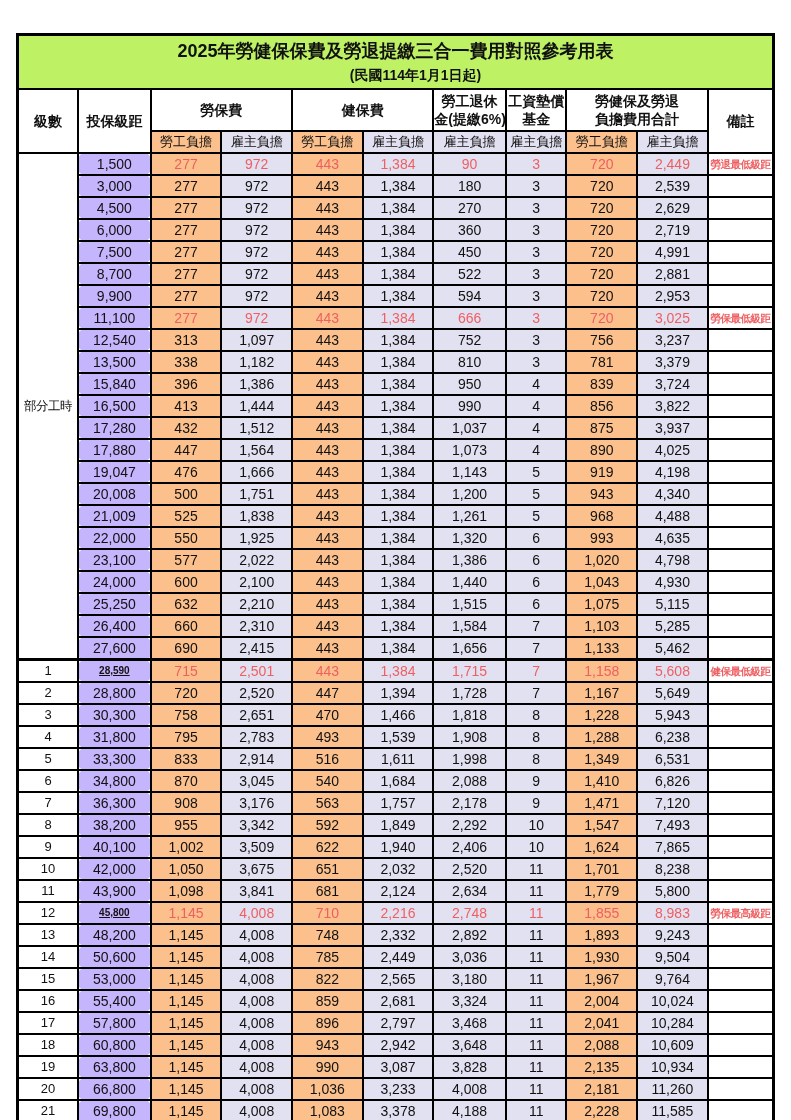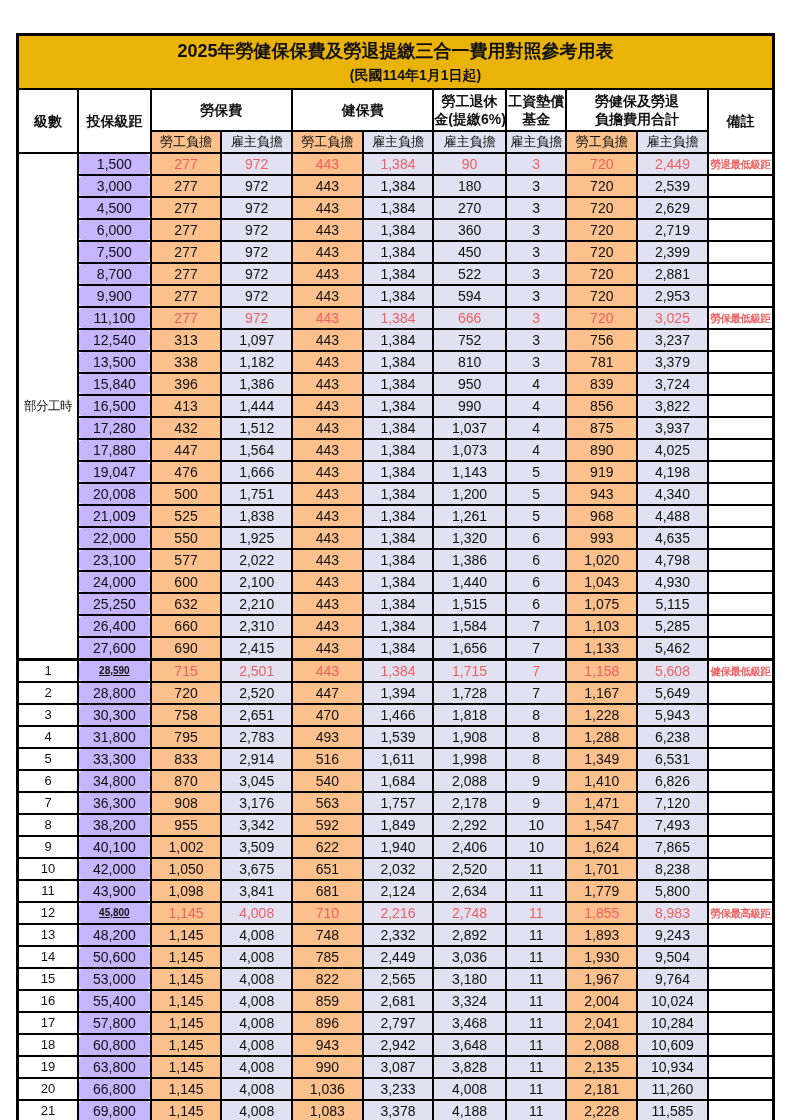--- a/index.html
+++ b/index.html
@@ -8,21 +8,21 @@
     --red:#EE5F62;
     --ink:#111;
     --border:#000;
   }
   html,body{margin:0;padding:0;background:#fff;}
   body{width:791px;height:1120px;font-family:"Liberation Sans","DejaVu Sans",sans-serif;color:var(--ink);}
   .page{padding:33px 16px 0 16px;}
   table.main{border-collapse:collapse;table-layout:fixed;width:759px;}
   table.main th,table.main td{border:2px solid var(--border);padding:0;text-align:center;vertical-align:middle;overflow:hidden;white-space:nowrap;}
   table.main{border:3px solid var(--border);}
-  .title-cell{height:52px;background:#eab308;}
+  .title-cell{height:52px;background:#bef264;}
   .title{font-size:18px;font-weight:bold;line-height:26px;}
   .subtitle{font-size:14px;font-weight:bold;line-height:22px;padding-left:40px;}
   .group-row th{height:40px;font-size:14px;font-weight:bold;background:#fff;line-height:18px;}
   .sub-row th{height:20px;font-size:13px;font-weight:normal;line-height:20px;}
   .c-emp{background:var(--orange);}
   .c-er{background:var(--lav);}
   tbody tr{height:21px;}
   tbody td{font-size:14px;line-height:20px;}
   td.level-cell{background:#fff;font-size:13px;}
   td.part-time-cell{background:#fff;font-size:12.5px;letter-spacing:-0.5px;padding:0 1px;}
@@ -139,21 +139,21 @@
         </tr>
         <tr>
           <td class="bracket-cell">7,500</td>
           <td class="value-cell c-emp">277</td>
           <td class="value-cell c-er">972</td>
           <td class="value-cell c-emp">443</td>
           <td class="value-cell c-er">1,384</td>
           <td class="value-cell c-er">450</td>
           <td class="value-cell c-er">3</td>
           <td class="value-cell c-emp">720</td>
-          <td class="value-cell c-er">2,399</td>
+          <td class="value-cell c-er">4,991</td>
           <td class="remark-cell"></td>
         </tr>
         <tr>
           <td class="bracket-cell">8,700</td>
           <td class="value-cell c-emp">277</td>
           <td class="value-cell c-er">972</td>
           <td class="value-cell c-emp">443</td>
           <td class="value-cell c-er">1,384</td>
           <td class="value-cell c-er">522</td>
           <td class="value-cell c-er">3</td>

